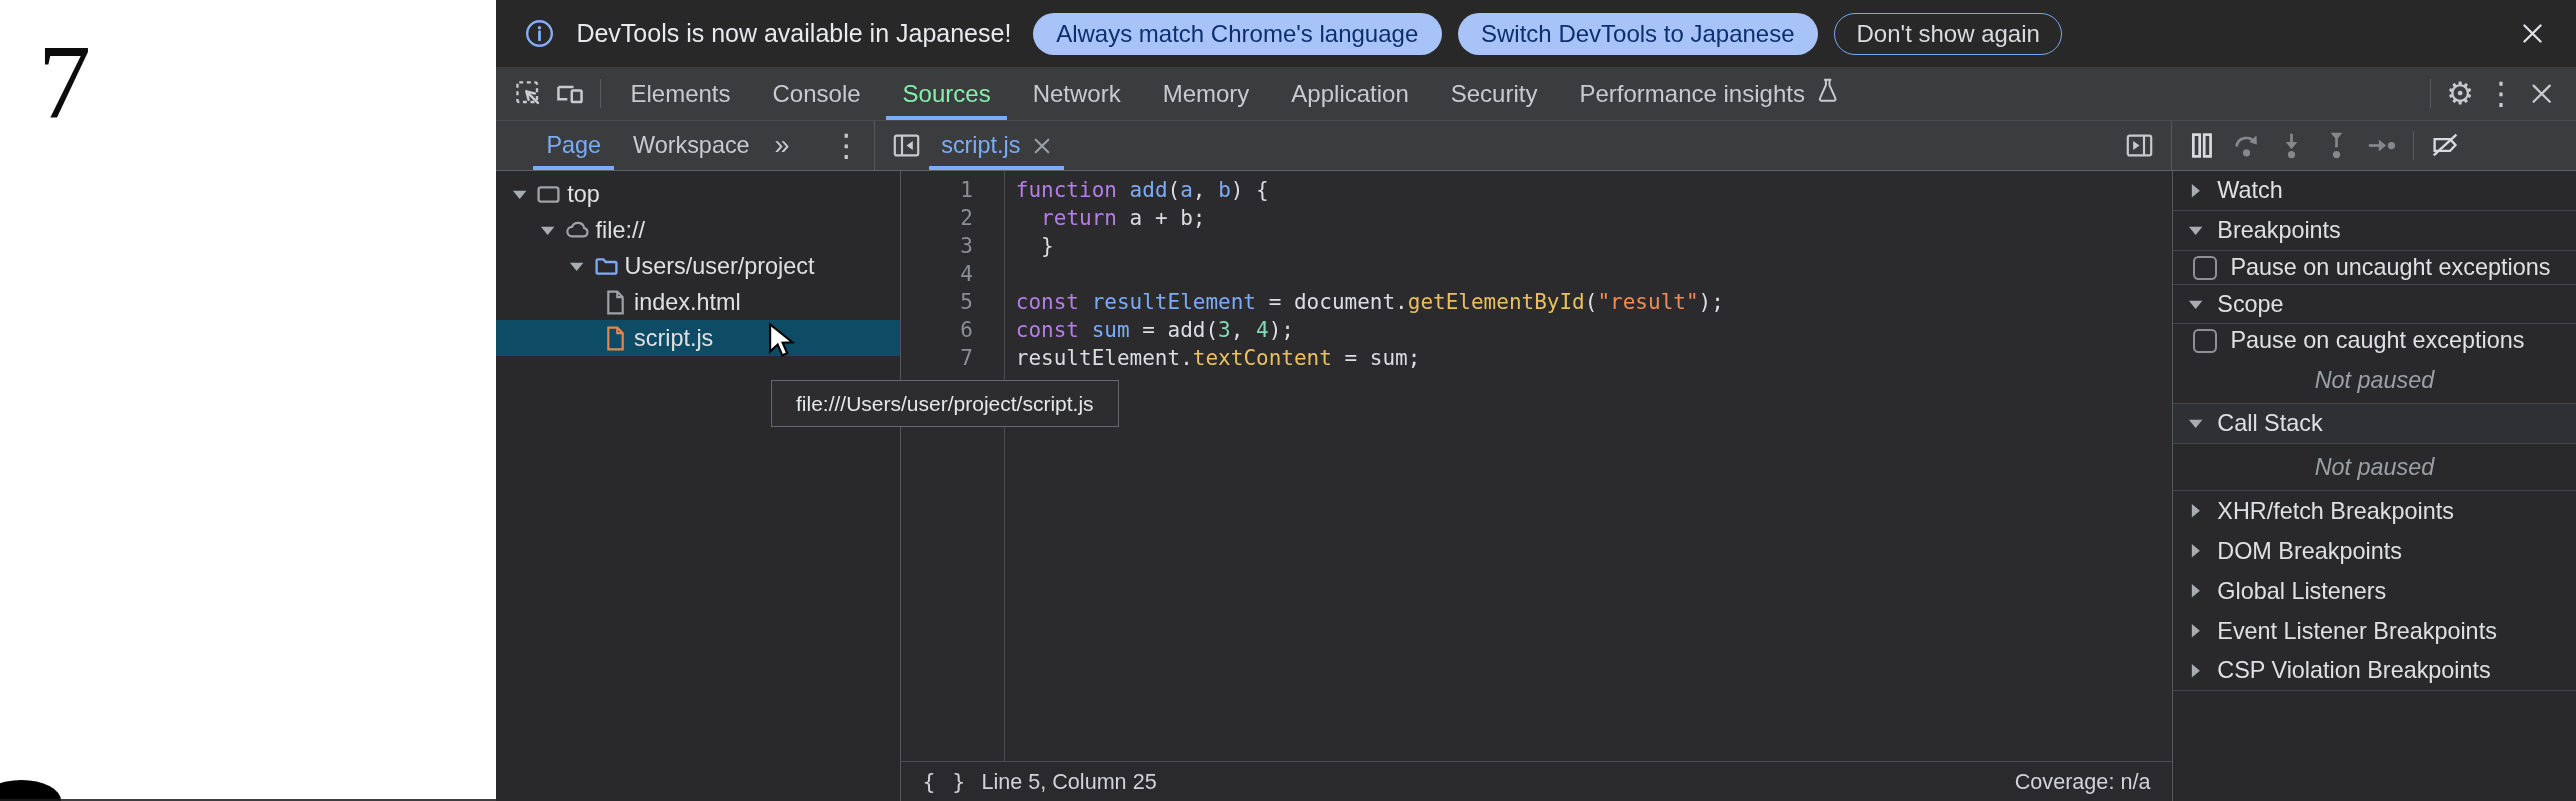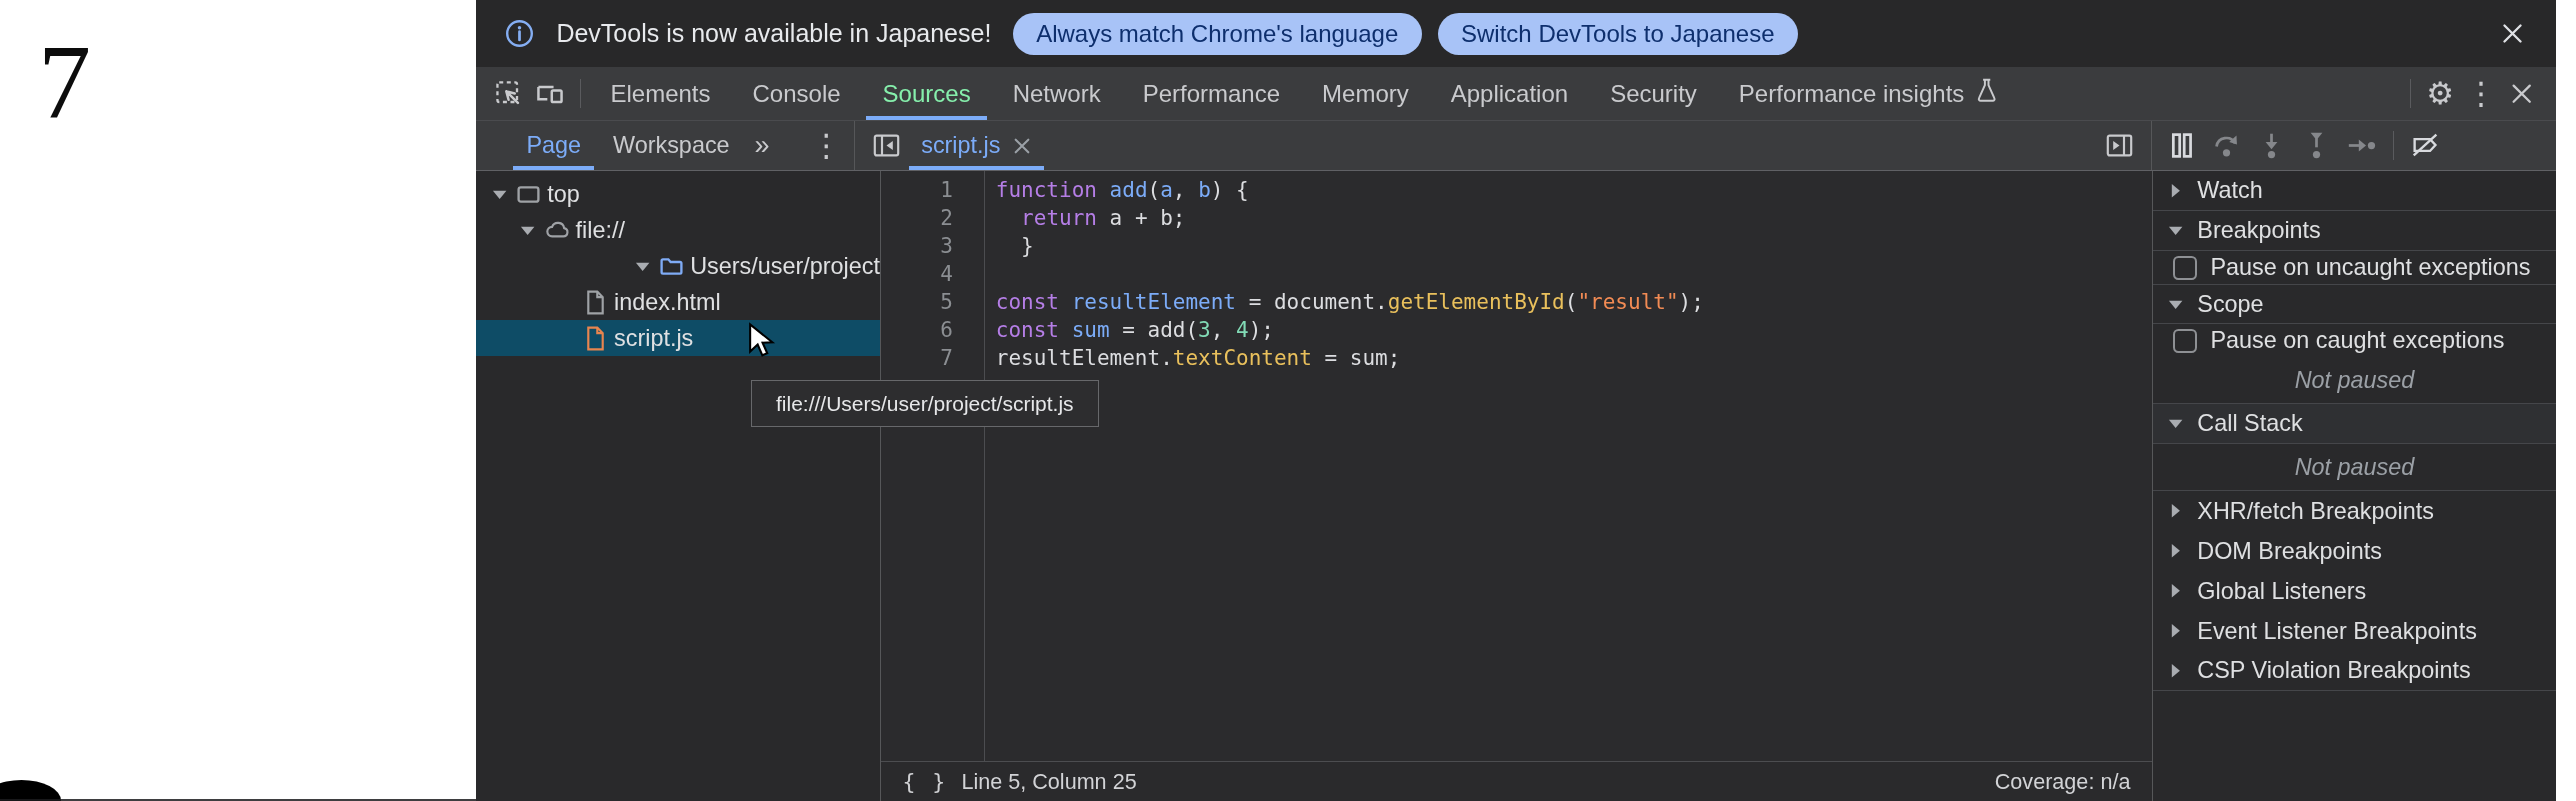--- a/index.html
+++ b/index.html
@@ -11,21 +11,21 @@
   }
   .spacer { flex:1; }
 
   
   .page-area { position:absolute; left:0; top:0; width:496px; height:801px; background:#fff; overflow:hidden; }
   .page-result { position:absolute; left:38px; top:27px; font-family:"Liberation Serif", serif; font-size:106px; line-height:1.05; color:#0c0c0c; }
   .page-corner-shape { position:absolute; left:-18px; bottom:-20px; width:79px; height:41px; background:#000; border-radius:50%; }
   .page-bottom-line { position:absolute; left:0; bottom:0; width:496px; height:1.8px; background:#1c1c1e; opacity:.85; }
 
   
-  .devtools { position:absolute; left:476px; top:0; width:2080px; height:801px; display:flex; flex-direction:column; background:#29292b; color:#dfe0e2; }
+  .devtools { position:absolute; left:496px; top:0; width:2080px; height:801px; display:flex; flex-direction:column; background:#29292b; color:#dfe0e2; }
 
   
   .banner { flex:none; height:67px; display:flex; align-items:center; gap:16px; padding:0 23.4px; background:#282829; font-size:25px; color:#e8eaed; }
   .banner-msg { margin-right:5.4px; }
   .pill { height:42px; border-radius:21.6px; padding:0 23.4px; font-size:24px; font-weight:500; border:none; font-family:inherit; cursor:pointer; white-space:nowrap; }
   .pill.filled { background:#a8c3f7; color:#0e2f6d; }
   .pill.outlined { background:transparent; color:#d9dbde; border:1.8px solid #79a7f2; padding:0 21.6px; }
   .icon-x { display:flex; align-items:center; justify-content:center; width:40px; height:40px; }
 
   
@@ -105,20 +105,21 @@
     <span class="icon-btn">
       <svg width="31" height="31" viewBox="0 0 34 34">
           <circle cx="17" cy="17" r="13.5" fill="none" stroke="#85aef2" stroke-width="2.6"></circle>
           <circle cx="17" cy="10.6" r="1.9" fill="#85aef2"></circle>
           <line x1="17" y1="15" x2="17" y2="24" stroke="#85aef2" stroke-width="3" stroke-linecap="round"></line>
         </svg>
     </span>
     <span class="banner-msg">DevTools is now available in Japanese!</span>
     <button class="pill filled">Always match Chrome's language</button>
     <button class="pill filled">Switch DevTools to Japanese</button>
+    <button class="pill outlined">Don't show again</button>
     <span class="spacer"></span>
     <span class="icon-x">
       <svg width="25" height="25" viewBox="0 0 28 28">
           <path d="M5 5 L23 23 M23 5 L5 23" stroke="#dfe1e5" stroke-width="2.6" stroke-linecap="round"></path>
         </svg>
     </span>
   </div>
 
   <div class="tabbar">
     <span class="icon-btn">
@@ -141,23 +142,20 @@
         <div class="tab">
           <span>Console</span>
         </div>
         <div class="tab active">
           <span>Sources</span>
         </div>
         <div class="tab">
           <span>Network</span>
         </div>
         <div class="tab">
-          <span>Performance</span>
-        </div>
-        <div class="tab">
           <span>Memory</span>
         </div>
         <div class="tab">
           <span>Application</span>
         </div>
         <div class="tab">
           <span>Security</span>
         </div>
         <div class="tab">
           <span>Performance insights</span>
@@ -276,21 +274,21 @@
                 <path d="M1 2 L16 2 L8.5 11 Z" fill="#a9acb1"></path>
               </svg>
             </span>
             <span class="tree-icon">
               <svg width="27" height="27" viewBox="0 0 30 30">
                 <path d="M9 21.5 h12.5 a4.6 4.6 0 0 0 .9-9.1 A7 7 0 0 0 9 10.9 A5.3 5.3 0 0 0 9 21.5 Z" fill="none" stroke="#9fa2a6" stroke-width="2.4"></path>
               </svg>
             </span>
             <span>file://</span>
           </div>
-          <div class="tree-row" style="padding-left: 70px; justify-content: flex-end;">
+          <div class="tree-row" style="padding-left: 70px;">
             <span class="tree-arrow">
               <svg width="15.3" height="10.8" viewBox="0 0 17 12">
                 <path d="M1 2 L16 2 L8.5 11 Z" fill="#a9acb1"></path>
               </svg>
             </span>
             <span class="tree-icon">
               <svg width="27" height="27" viewBox="0 0 30 30">
                 <path d="M4 8.5 V21.5 A1.5 1.5 0 0 0 5.5 23 h19 A1.5 1.5 0 0 0 26 21.5 V11.5 A1.5 1.5 0 0 0 24.5 10 H14 L11.5 7 H5.5 A1.5 1.5 0 0 0 4 8.5 Z" fill="none" stroke="#7fabf5" stroke-width="2.6"></path>
               </svg>
             </span>

